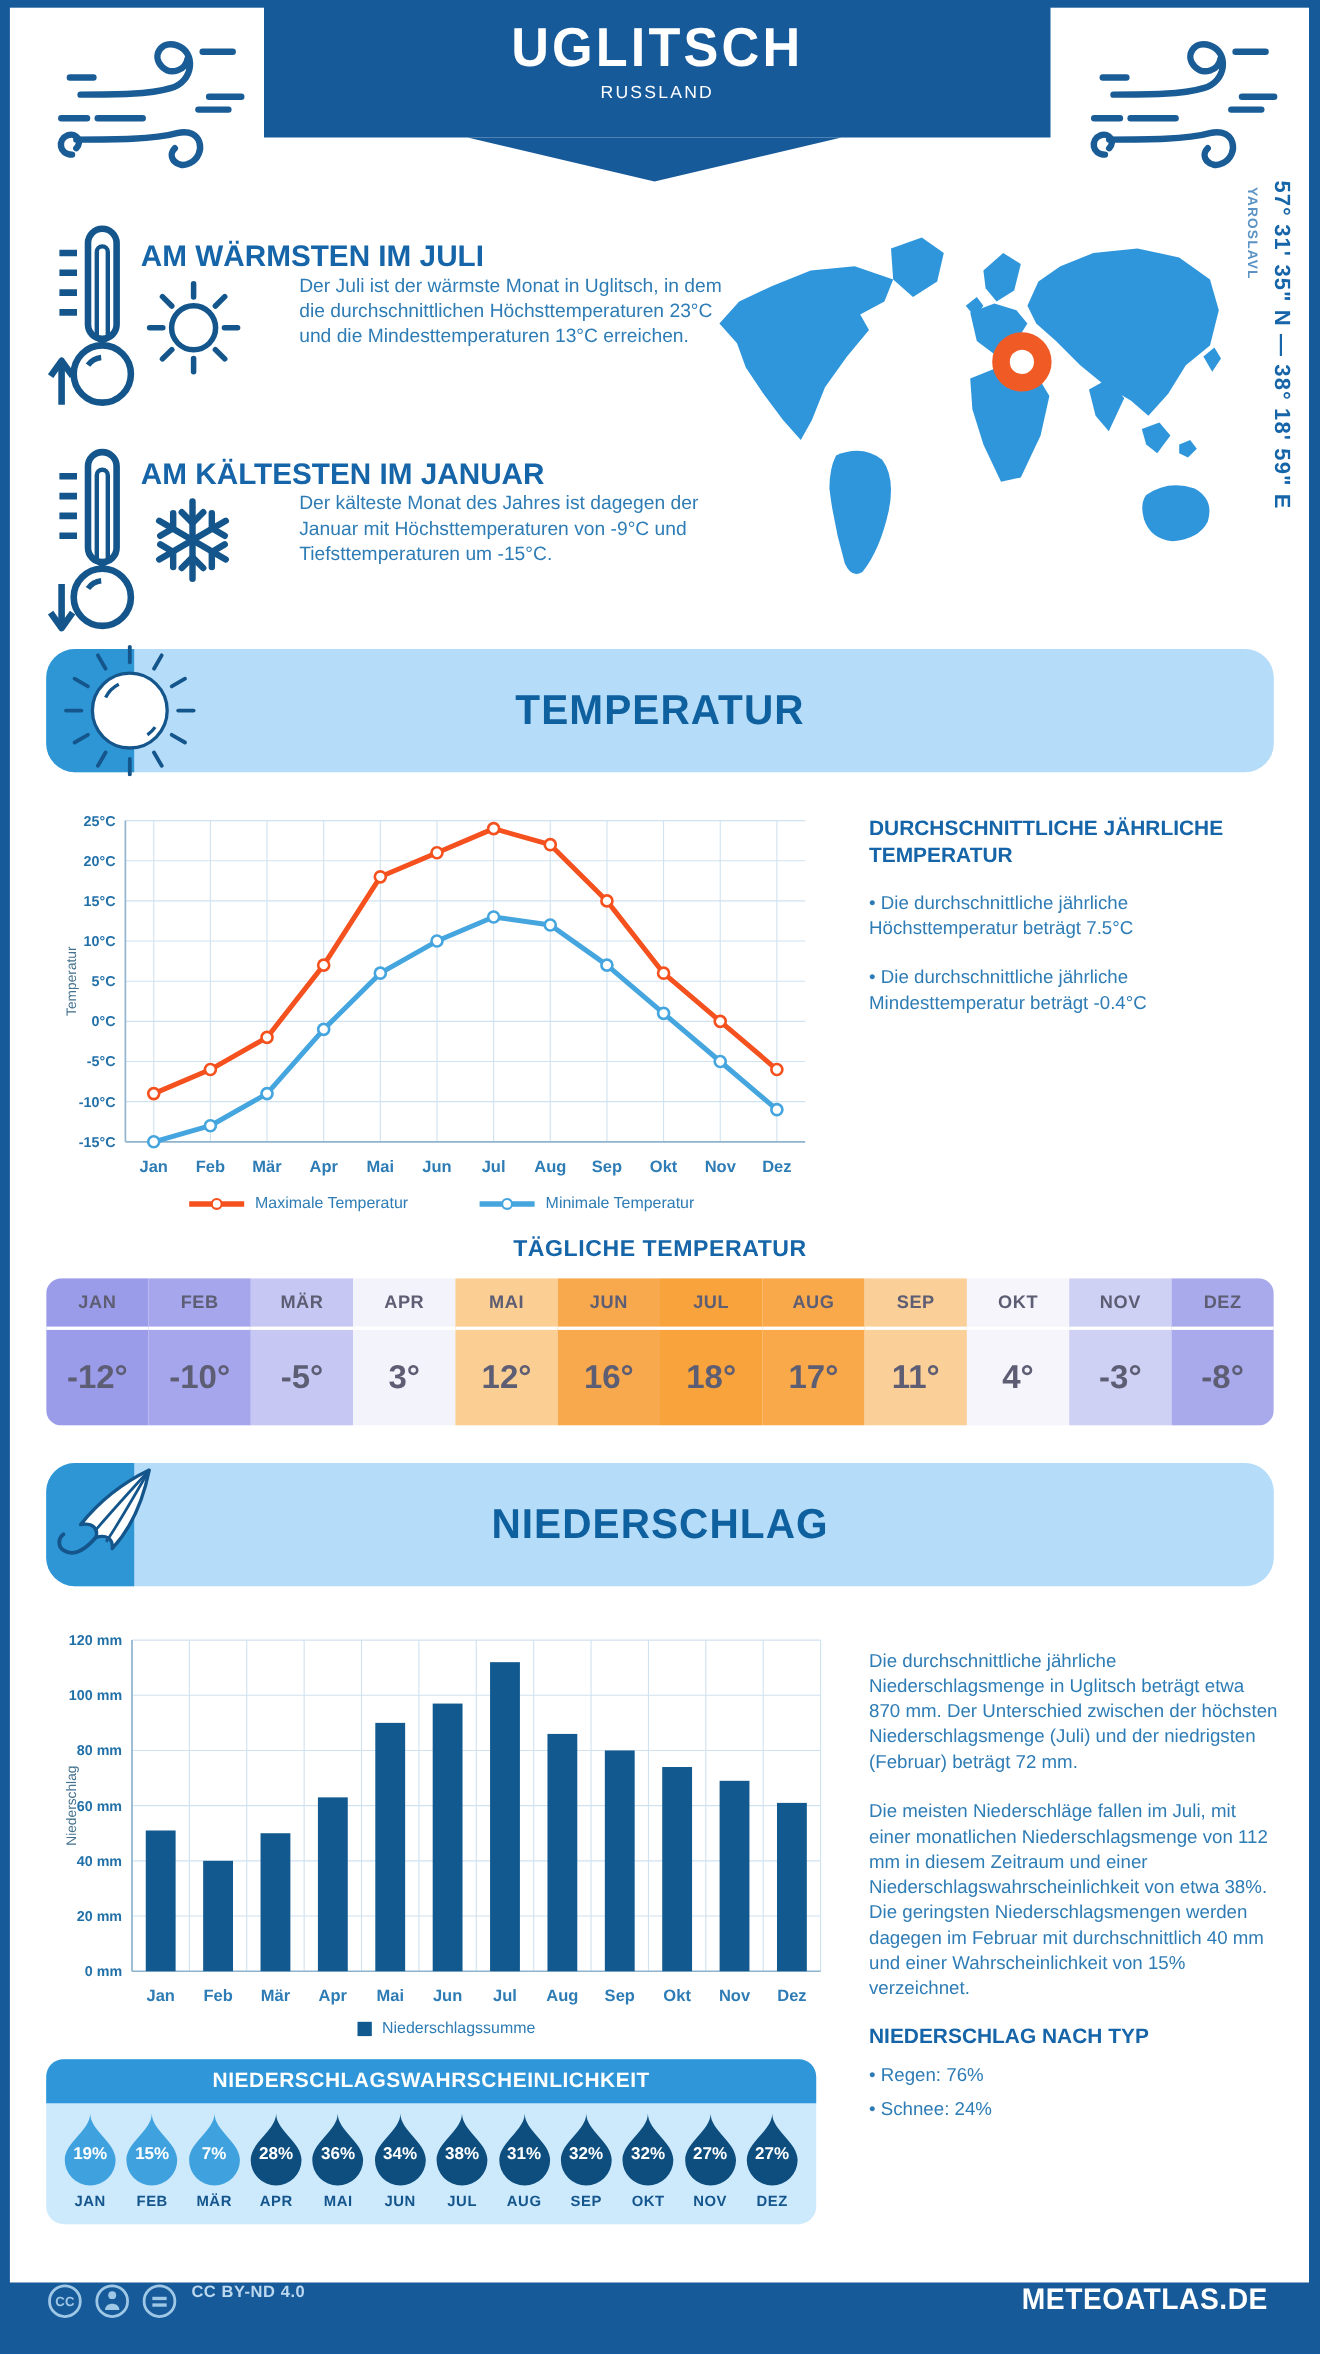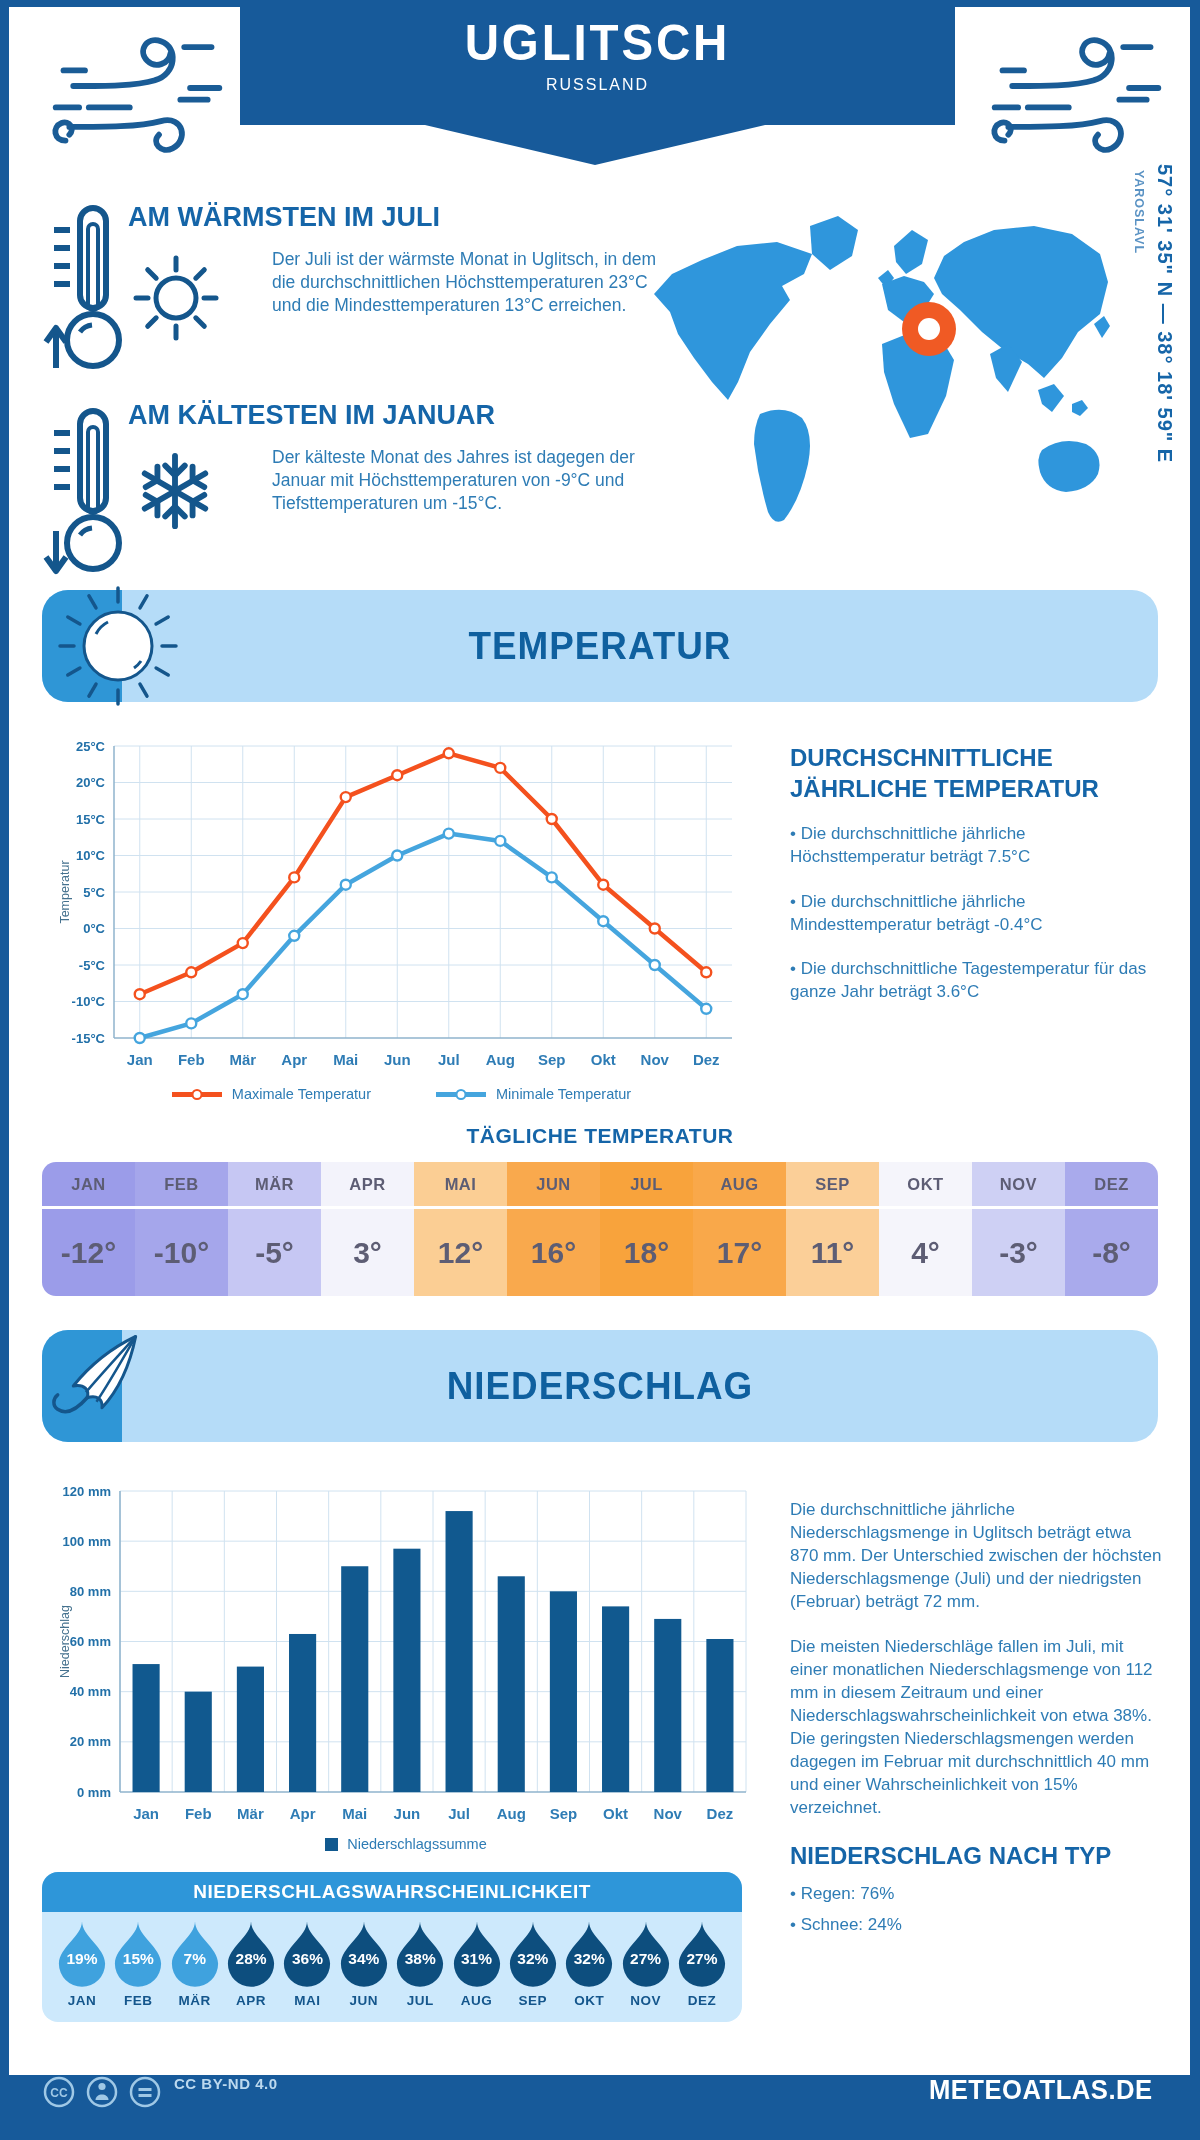--- a/index.html
+++ b/index.html
@@ -16,21 +16,21 @@
 
   
   .hband{position:absolute;left:240px;top:0;width:715px;height:125px;background:var(--navy);z-index:6;text-align:center;}
   .hband h1{margin:14px 0 0;color:#fff;font-size:50px;font-weight:bold;letter-spacing:3px;transform:scaleX(.95);}
   .hband .sub{color:#ffffff;font-size:16px;letter-spacing:2px;margin-top:4px;}
   .htri{position:absolute;left:425px;top:125px;width:0;height:0;border-left:170px solid transparent;border-right:170px solid transparent;border-top:40px solid var(--navy);z-index:6;}
   .wind{position:absolute;width:185px;height:150px;}
   .wind.l{left:46px;top:12px;} .wind.r{left:985px;top:12px;}
 
   
-  .fact-title{position:absolute;font-size:27px;font-weight:bold;color:var(--head);}
+  .fact-title{position:absolute;font-size:27px;font-weight:bold;color:var(--head);margin-top:16px;}
   .fact-text{position:absolute;font-size:17.5px;line-height:1.32;color:var(--body);margin-left:44px;}
   .icon-abs{position:absolute;}
 
   
   .geo,.region{position:absolute;transform-origin:0 0;transform:rotate(90deg);white-space:nowrap;font-weight:bold;}
   .geo{left:1176px;top:164px;font-size:20px;color:var(--head);letter-spacing:1px;}
   .region{left:1146px;top:170px;font-size:12.5px;color:#5b93c4;letter-spacing:1px;}
 
   
   .sband{position:absolute;left:42px;width:1116px;height:112px;background:var(--bandbg);border-radius:26px;}
@@ -43,21 +43,21 @@
   .chart{position:absolute;}
   .tick{fill:#2270a8;font:600 13px "Liberation Sans","DejaVu Sans",sans-serif;}
   .cat{fill:#2e7cb5;font:600 15px "Liberation Sans","DejaVu Sans",sans-serif;}
   .ylab{fill:#44718e;font:12.5px "Liberation Sans","DejaVu Sans",sans-serif;}
   .legend{position:absolute;display:flex;justify-content:center;align-items:center;gap:64px;}
   .legend .item{display:flex;align-items:center;gap:9px;font-size:14.5px;color:var(--body);}
   .sq{display:inline-block;width:13px;height:13px;background:var(--bar);}
 
   
   .rcol{position:absolute;left:790px;width:372px;}
-  .rcol h3{margin:0 0 18px;font-size:24px;line-height:1.3;font-weight:bold;color:var(--head);}
+  .rcol h3{margin:0 0 18px;font-size:19px;line-height:1.3;font-weight:bold;color:var(--head);}
   .rcol p{margin:0 0 21px;font-size:17px;line-height:1.36;color:var(--body);}
   .rcol p.bullet{margin:0 0 8px;}
 
   
   .dhead{position:absolute;left:0;top:1124px;width:1200px;text-align:center;font-size:21px;font-weight:bold;color:var(--head);letter-spacing:.5px;}
   .dtable{position:absolute;left:42px;top:1162px;width:1116px;height:134px;display:flex;border-radius:14px;overflow:hidden;}
   .dcol{flex:1;display:flex;flex-direction:column;}
   .dmon{height:44px;border-bottom:3px solid #fff;display:flex;align-items:center;justify-content:center;
     font-size:16.5px;font-weight:bold;color:var(--dailytext);letter-spacing:.5px;}
   .dval{flex:1;display:flex;align-items:center;justify-content:center;font-size:30px;font-weight:bold;color:var(--dailytext);}
@@ -300,21 +300,20 @@
           <circle cx="26" cy="6.5" r="4.5" fill="#fff" stroke="#45a5de" stroke-width="2"></circle>
         </svg>
       <span>Minimale Temperatur</span>
     </span>
   </div>
 
   <div class="rcol" style="top:742px">
     <h3>DURCHSCHNITTLICHE JÄHRLICHE TEMPERATUR</h3>
     <p>• Die durchschnittliche jährliche Höchsttemperatur beträgt 7.5°C</p>
     <p>• Die durchschnittliche jährliche Mindesttemperatur beträgt -0.4°C</p>
-    <p>• Die durchschnittliche Tagestemperatur für das ganze Jahr beträgt 3.6°C</p>
   </div>
 
   <div class="dhead">TÄGLICHE TEMPERATUR</div>
   <div class="dtable">
       <div class="dcol" style="background: rgb(155, 156, 233);">
         <div class="dmon">JAN</div>
         <div class="dval">-12°</div>
       </div>
       <div class="dcol" style="background: rgb(165, 166, 235);">
         <div class="dmon">FEB</div>

